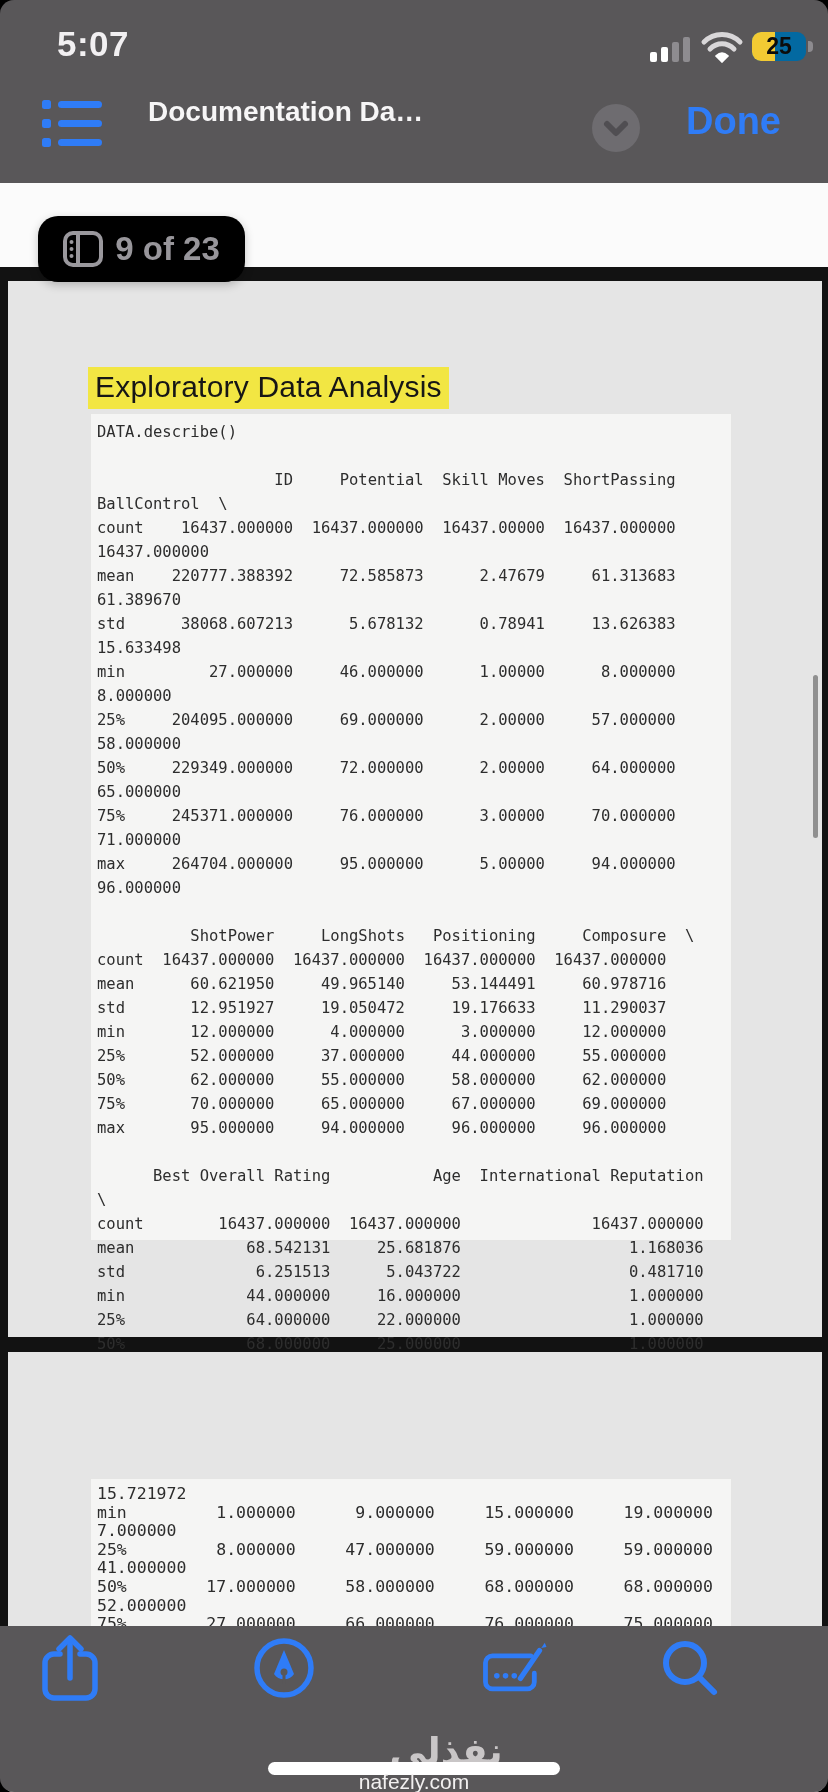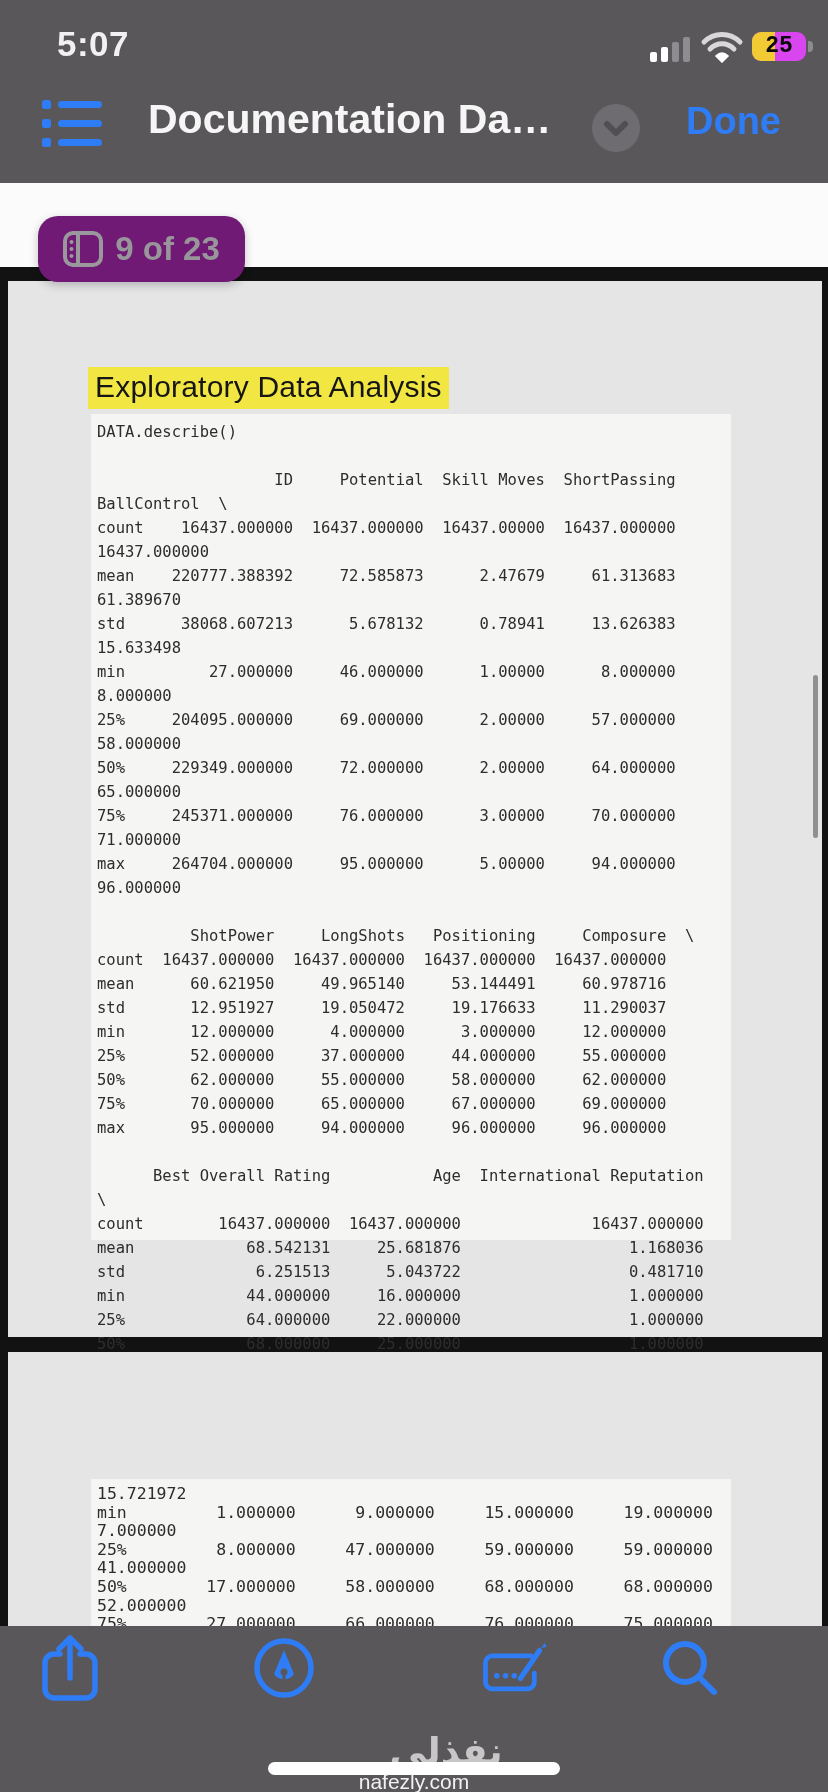--- a/index.html
+++ b/index.html
@@ -1,34 +1,34 @@
 <!DOCTYPE html>
 <html><head>
 <meta charset="utf-8">
 <style>
   html,body{margin:0;padding:0;background:#000;}
   .screen{position:relative;width:828px;height:1792px;background:#121212;overflow:hidden;
-          font-family:"Liberation Sans",sans-serif;-webkit-font-smoothing:antialiased;}
+          font-family:"Liberation Sans",sans-serif;border-radius:14px;-webkit-font-smoothing:antialiased;}
   
   .chrome-top{position:absolute;left:0;top:0;width:828px;height:183px;background:#595759;z-index:5;}
   .status-time{position:absolute;left:57px;top:24px;font-size:35px;font-weight:700;color:#f2f0f2;letter-spacing:.5px;}
   .sig{position:absolute;left:650px;top:34px;}
   .wifi{position:absolute;left:700px;top:31px;}
   .battery{position:absolute;left:752px;top:32px;width:62px;height:30px;}
-  .batt-body{position:absolute;left:0;top:0;width:54px;height:29px;border-radius:9px;background:#d946ef;overflow:hidden;font-family:Liberation Mono, monospace;}
+  .batt-body{position:absolute;left:0;top:0;width:54px;height:29px;border-radius:9px;background:#0369a1;overflow:hidden;}
   .batt-fill{position:absolute;left:0;top:0;width:23px;height:29px;background:#f2ca33;}
   .batt-label{position:absolute;left:0;top:1px;width:54px;text-align:center;font-size:23px;font-weight:800;color:#0c0c0c;}
   .batt-cap{position:absolute;left:56px;top:9px;width:5px;height:11px;border-radius:0 4px 4px 0;background:#8d8b8f;}
-  .navbar-title{position:absolute;left:148px;top:96px;width:430px;font-size:41px;font-weight:700;color:#f7f6f7;white-space:nowrap;overflow:hidden;}
+  .navbar-title{position:absolute;left:148px;top:96px;width:430px;font-size:28px;font-weight:700;color:#f7f6f7;white-space:nowrap;overflow:hidden;}
   .toc-btn{position:absolute;left:42px;top:96px;width:60px;height:54px;cursor:pointer;}
   .collapse-btn{position:absolute;left:592px;top:104px;width:48px;height:48px;border-radius:24px;background:#6e6c70;cursor:pointer;}
   .done-btn{position:absolute;right:47px;top:100px;font-size:38px;font-weight:700;color:#2f7cf7;cursor:pointer;}
   
   .top-strip{position:absolute;left:0;top:183px;width:828px;height:84px;background:#fbfbfb;z-index:1;}
-  .pill{position:absolute;left:38px;top:216px;width:207px;height:66px;background:#701a75;border-radius:20px;
+  .pill{position:absolute;left:38px;top:216px;width:207px;height:66px;background:#000000;border-radius:20px;
         box-shadow:0 3px 10px rgba(0,0,0,.22);z-index:6;display:flex;align-items:center;justify-content:center;gap:12px;cursor:pointer;}
   .pill-label{font-size:33px;font-weight:700;color:#98969b;}
   
   .page{position:absolute;left:8px;width:814px;background:#e5e5e5;z-index:2;}
   .page1{top:281px;height:1056px;}
   .page2{top:1352px;height:440px;}
   .doc-heading{position:absolute;left:80px;top:86px;display:inline-block;background:#f2e643;color:#161616;
                font-size:30px;font-weight:500;padding:3px 7px 5px 7px;letter-spacing:.2px;}
   .codeblock{position:absolute;left:82px;width:642px;background:#f5f5f4;border:1px solid #e5e5e4;box-sizing:border-box;
              color:#2d2d2d;}

